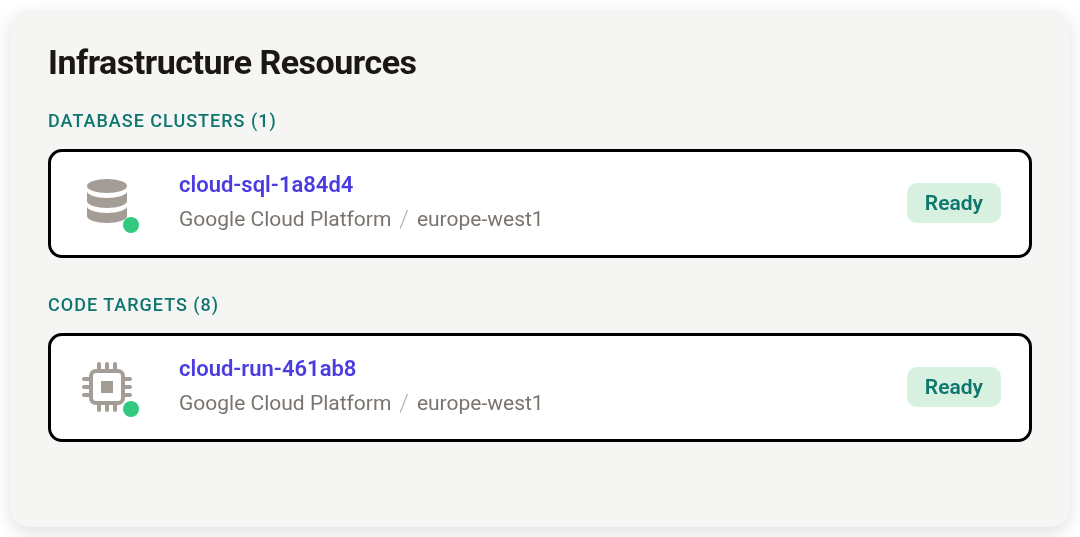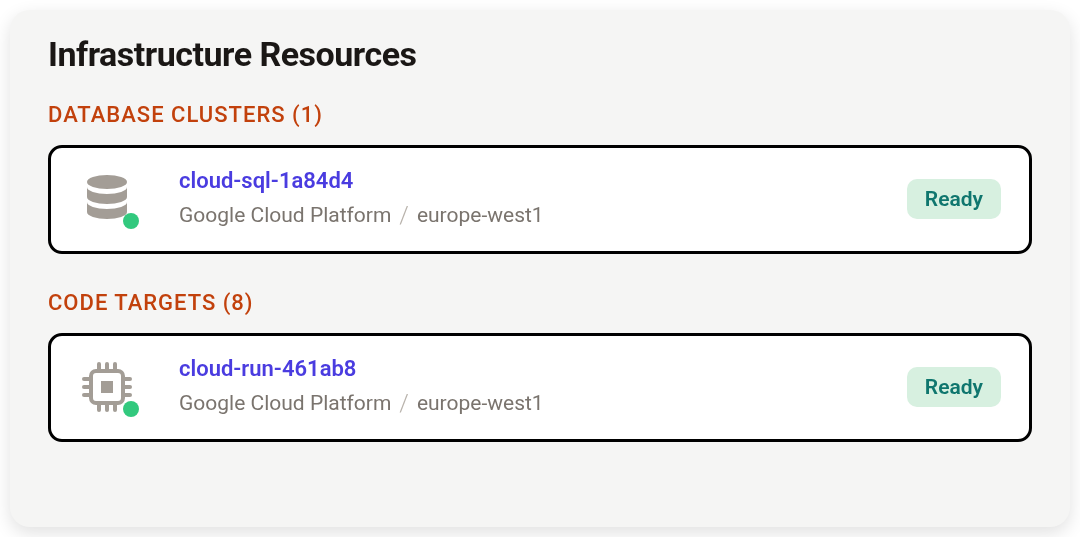--- a/index.html
+++ b/index.html
@@ -20,25 +20,26 @@
       padding: 24px 38px 32px 38px;
       box-shadow: 0 6px 18px rgba(0,0,0,0.12);
       height: 100%;
     }
     .page-title {
       font-size: 34px;
       font-weight: 700;
       color: #1a1715;
       margin-bottom: 28px;
       letter-spacing: -0.5px;
+      margin-top: 8px;
     }
     .section-header {
-      font-size: 22px;
+      font-size: 18px;
       font-weight: 500;
-      color: #c2410c;
+      color: #0f766e;
       letter-spacing: 1px;
       margin-bottom: 18px;
     }
     .resource-card {
       background: #ffffff;
       border: 3px solid #000000;
       border-radius: 14px;
       padding: 20px 28px 22px 28px;
       display: flex;
       align-items: center;

